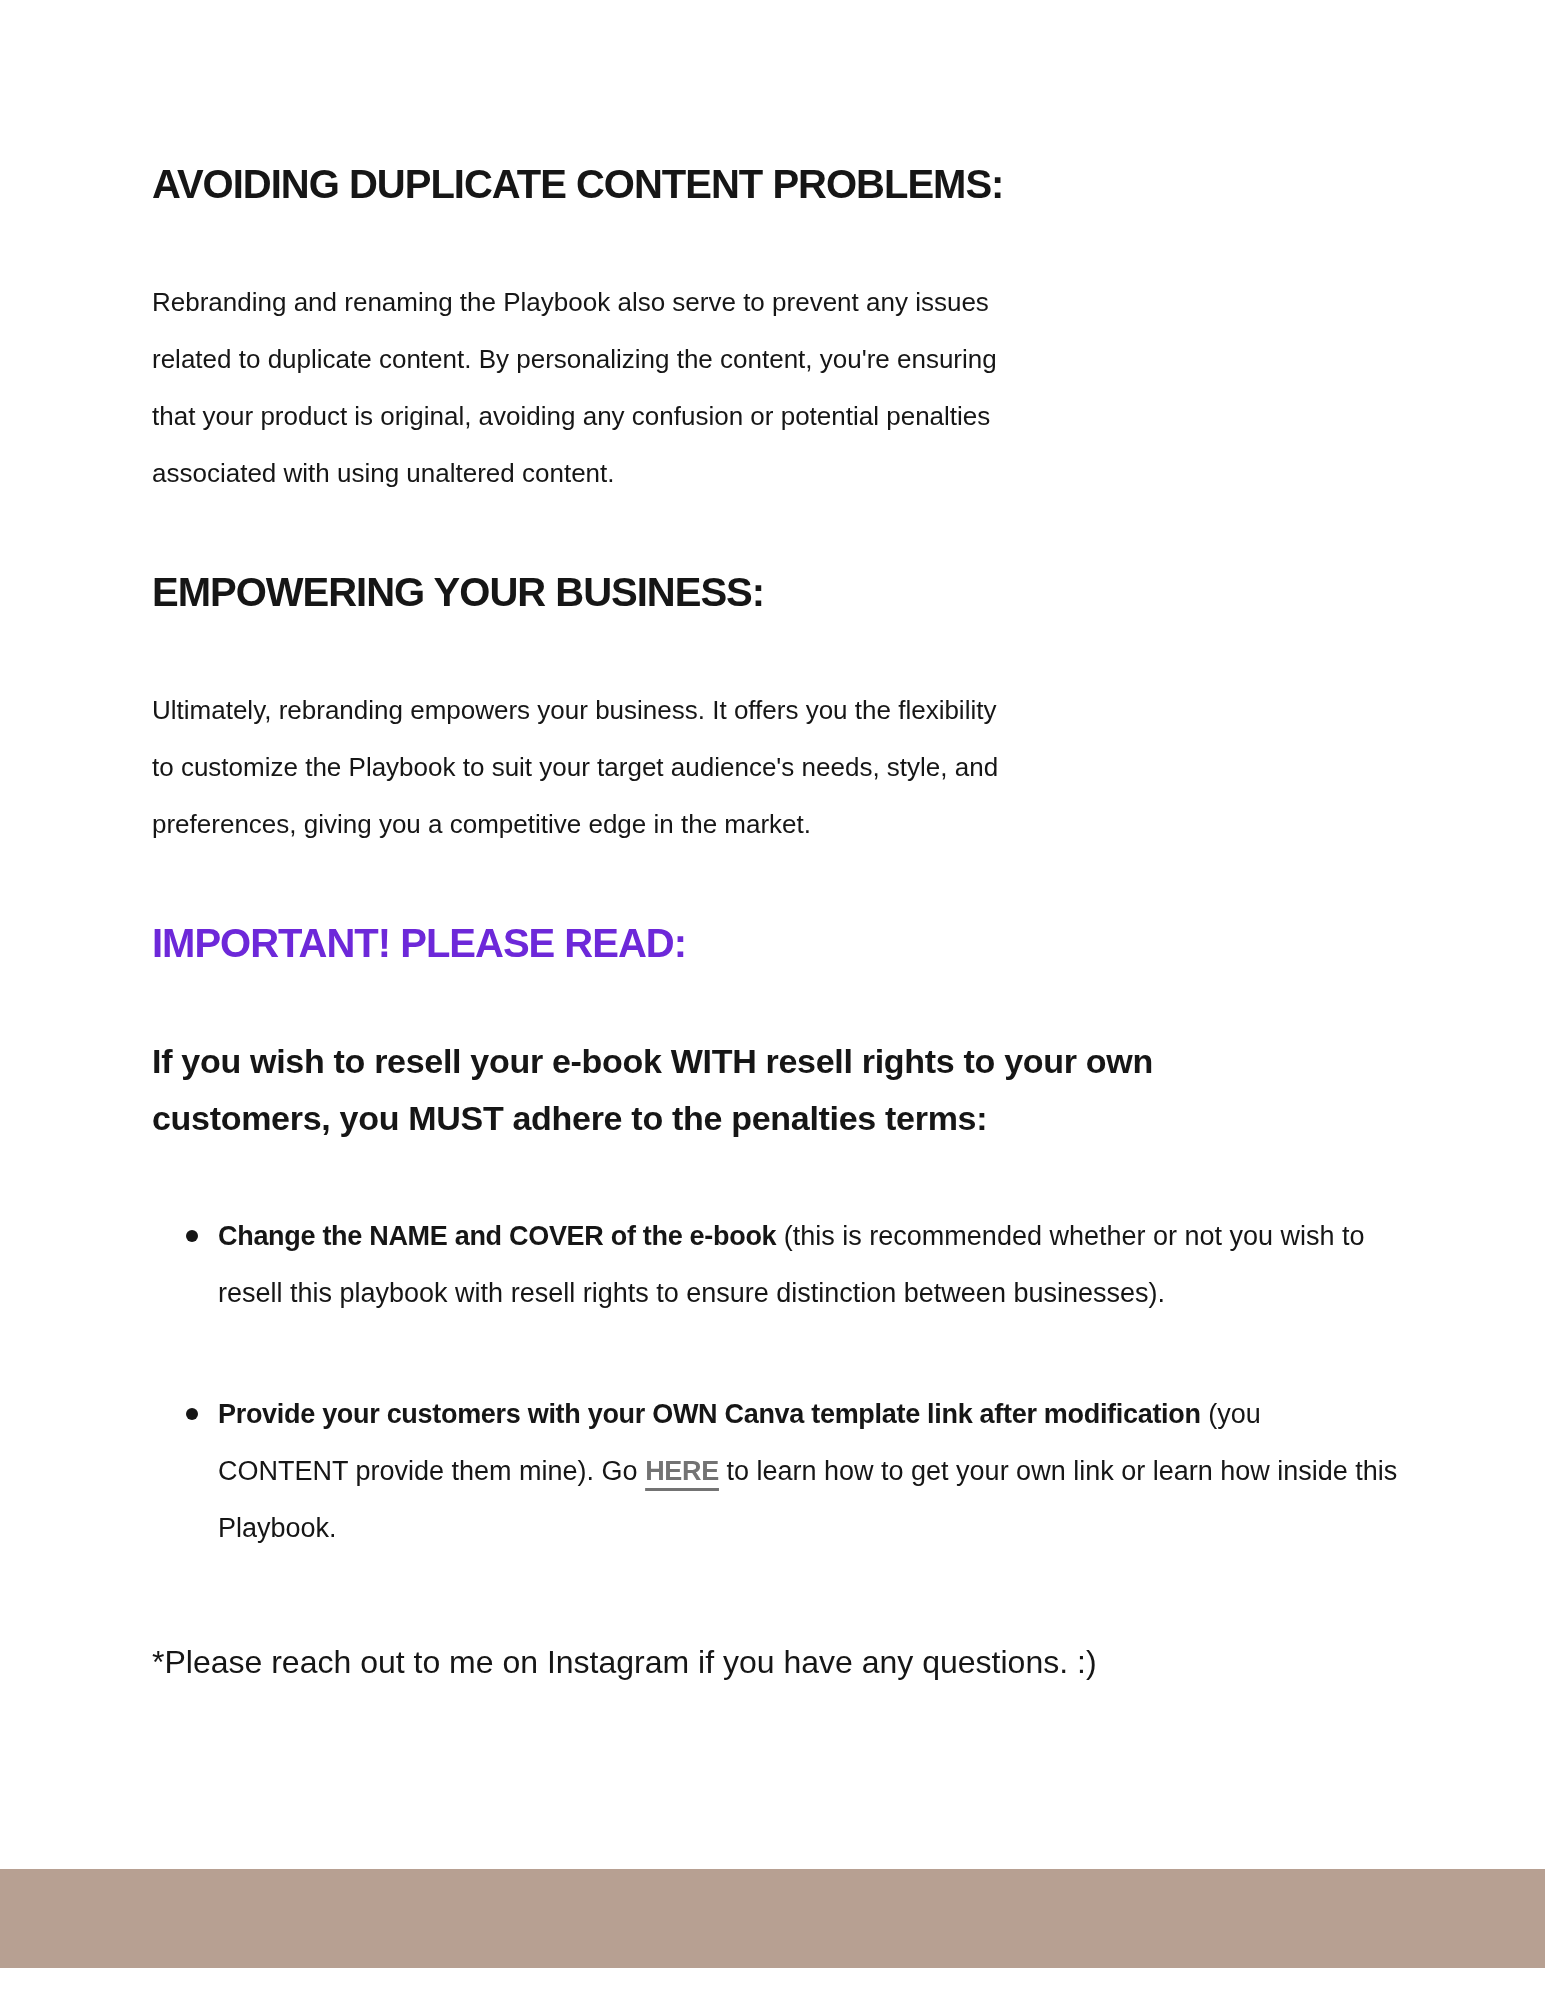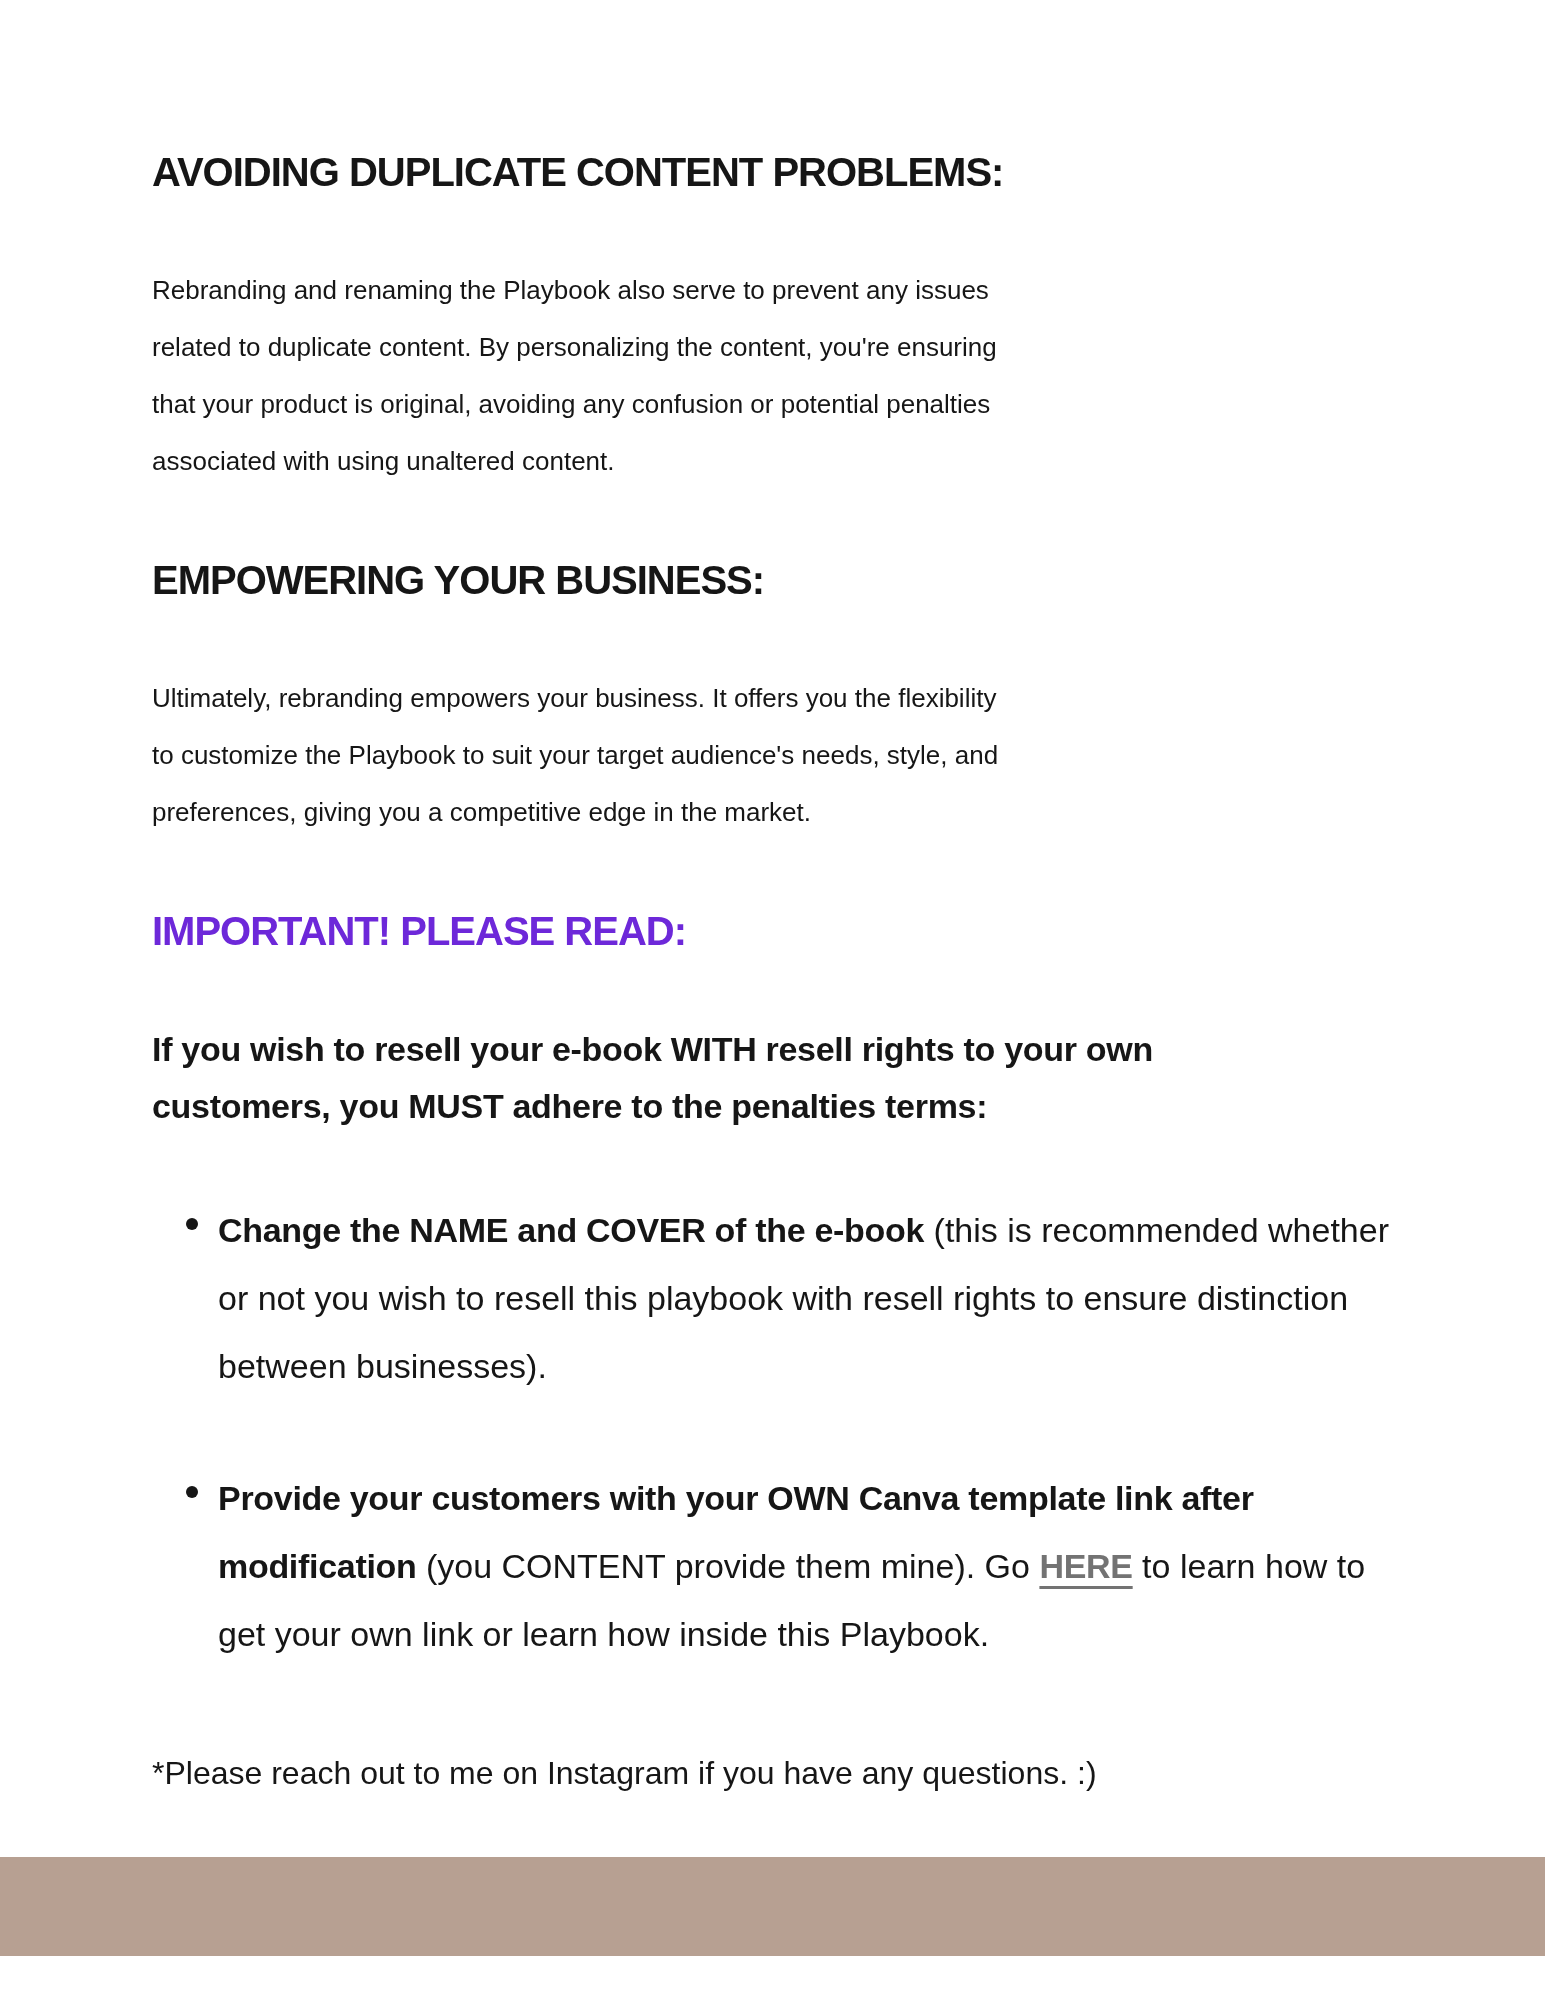--- a/index.html
+++ b/index.html
@@ -4,21 +4,21 @@
 <style>
   html, body {
     margin: 0;
     padding: 0;
     background: #ffffff;
   }
   .page {
     position: relative;
     width: 1545px;
     height: 1952px;
-    margin: 4px auto;
+    margin: 16px auto;
     background: #ffffff;
     overflow: hidden;
     font-family: "Liberation Sans", sans-serif;
     color: #161616;
   }
   .content {
     position: relative;
     padding: 140px 90px 0 152px;
     box-sizing: border-box;
   }
@@ -51,22 +51,22 @@
   ul.terms-list {
     list-style: none;
     margin: 0;
     padding: 0;
   }
   ul.terms-list li {
     position: relative;
     padding-left: 66px;
     max-width: 1246px;
     box-sizing: border-box;
-    font-size: 34px;
-    line-height: 68px;
+    font-size: 27px;
+    line-height: 57px;
   }
   ul.terms-list li + li {
     margin-top: 64px;
   }
   ul.terms-list li .bullet-dot {
     position: absolute;
     left: 34px;
     top: 22px;
     width: 12px;
     height: 12px;

